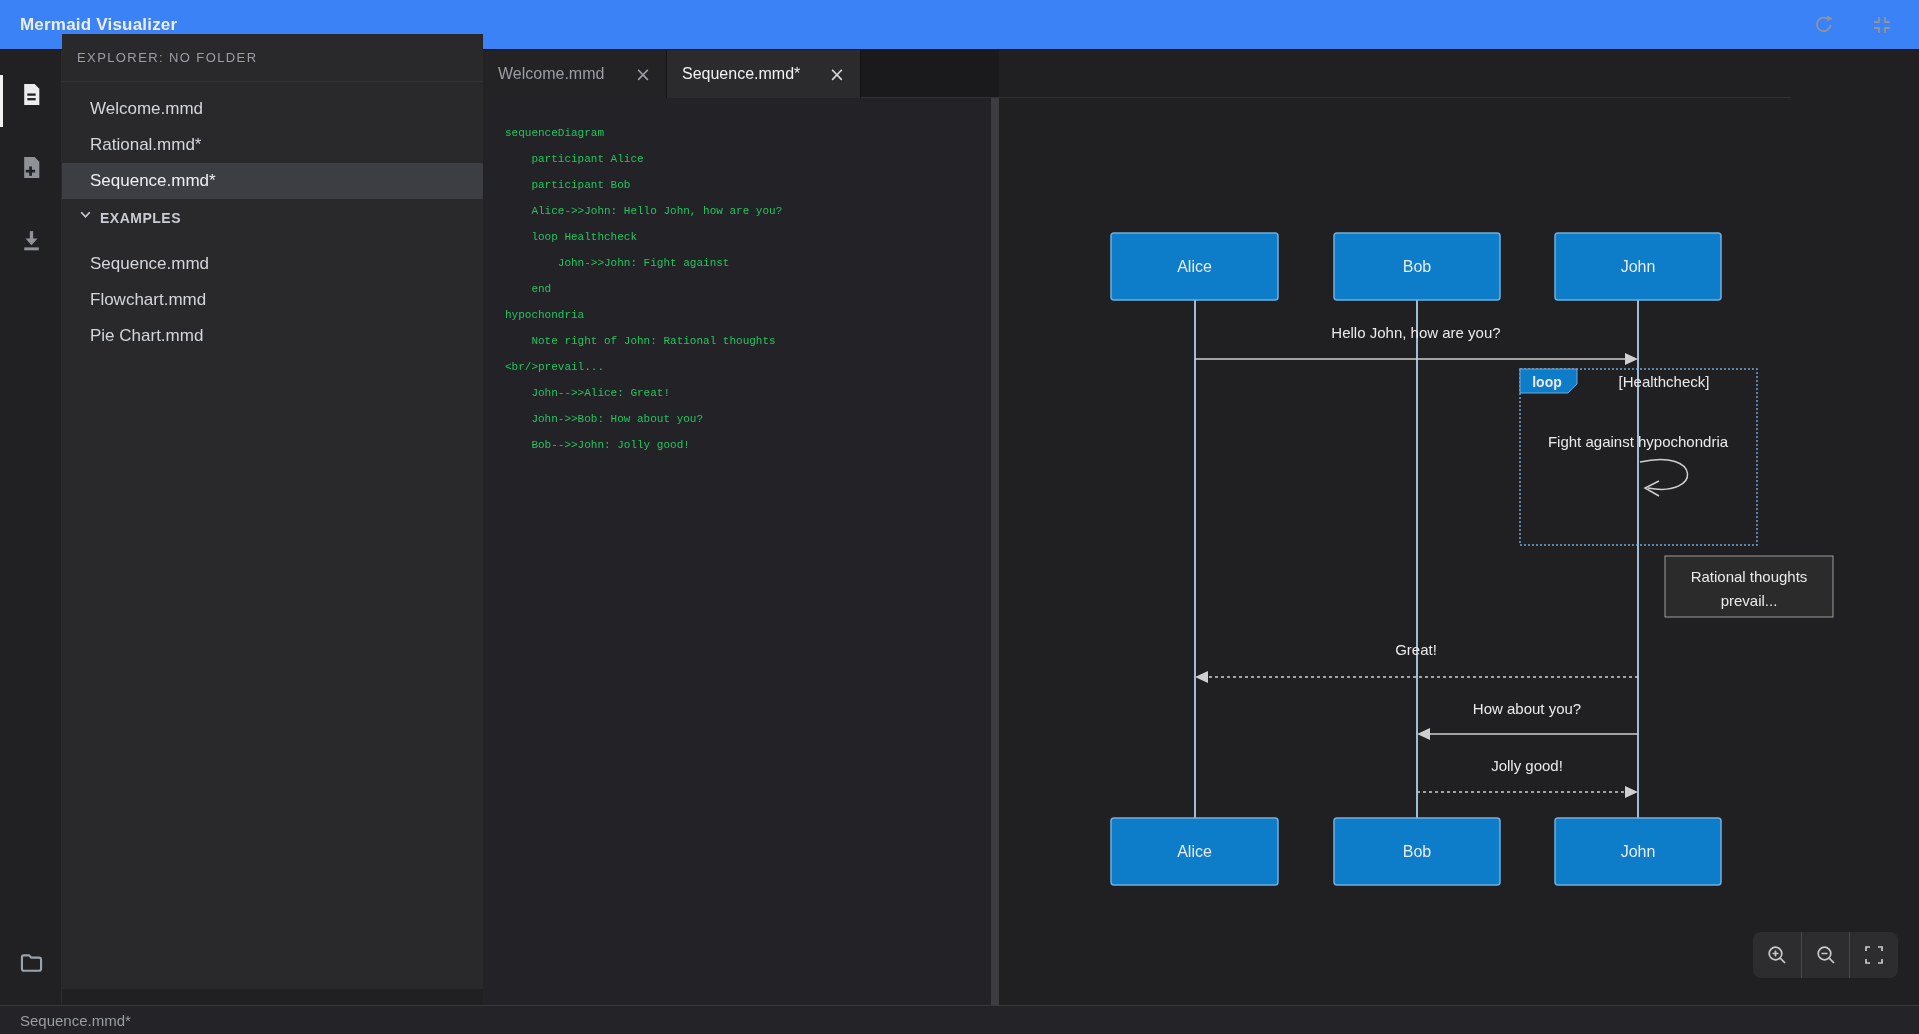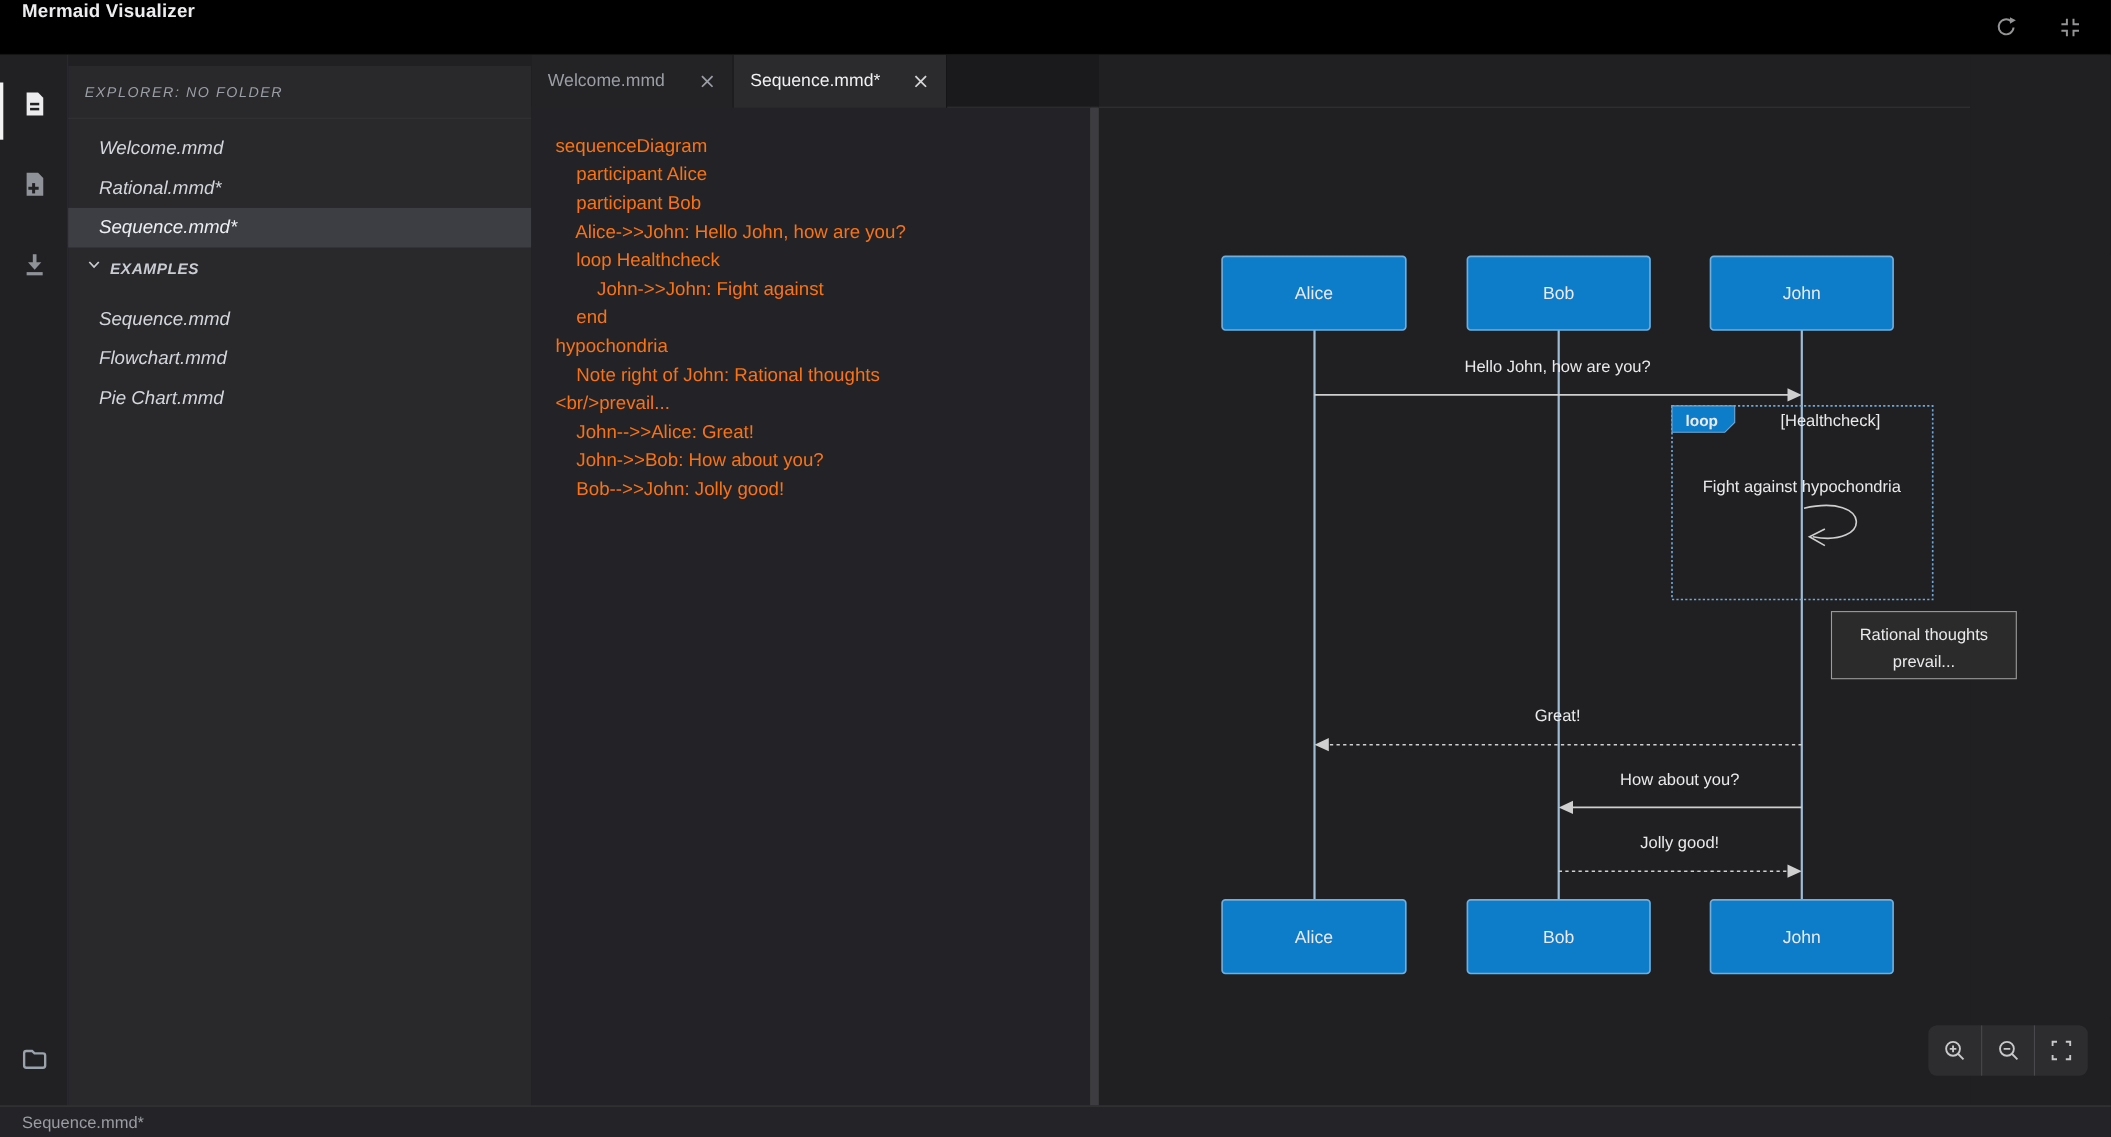--- a/index.html
+++ b/index.html
@@ -5,39 +5,38 @@
   * { margin:0; padding:0; box-sizing:border-box; }
   html,body { background:#111; }
   .app {
     position:relative; width:1919px; height:1034px; overflow:hidden;
     background:#202023; font-family:"Liberation Sans", sans-serif;
     -webkit-font-smoothing:antialiased;
   }
   
   .titlebar {
     position:absolute; left:0; top:0; width:1919px; height:50px;
-    background:#000000; border-bottom:1px solid #141414;
-    display:flex; padding-left:20px;
+    background:#3b82f6; border-bottom:1px solid #141414;
+    display:flex; align-items:center; padding-left:20px;
   }
   .titlebar .title { font-size:17px; font-weight:bold; color:#ededf0; letter-spacing:.2px; }
   .titlebar-actions { position:absolute; right:22px; top:0; height:50px; display:flex; align-items:center; gap:28px; }
   .icon-btn { background:none; border:none; cursor:pointer; display:flex; align-items:center; justify-content:center; padding:4px; }
   
   .activitybar {
     position:absolute; left:0; top:50px; width:62px; height:955px;
     background:#212124; border-right:1px solid #2b2b2e;
   }
   .activity-item { position:absolute; left:0; width:62px; height:56px; display:flex; align-items:center; justify-content:center; cursor:pointer; }
   .ai1 { top:16px; } .ai2 { top:89px; } .ai3 { top:162px; } .ai-folder { top:884px; }
   .active-indicator { position:absolute; left:0; top:25px; width:3px; height:52px; background:#f2f2f2; }
   
   .sidebar {
-    position:absolute; left:62px; top:60px; width:421px; height:955px;
+    position:absolute; left:62px; top:34px; width:421px; height:955px;
     background:#29292c;
-    font-style:italic;
   }
   .sidebar-header {
     height:48px; display:flex; align-items:center; padding-left:15px;
     font-size:13px; letter-spacing:1.4px; color:#9b9fa6;
     border-bottom:1px solid #323236;
   }
   .file-list { padding-top:9px; }
   .file-row {
     height:36px; display:flex; align-items:center; padding-left:28px;
     font-size:17px; color:#d3d6db; cursor:pointer; white-space:nowrap;
@@ -62,22 +61,22 @@
   .tab-sequence { width:194px; }
   .tab.active { background:#2b2b2e; color:#f1f1f3; }
   .tab-close { font-size:19px; line-height:1; color:#9b9ea4; margin-left:12px; cursor:pointer; font-family:"DejaVu Sans", sans-serif; }
   .tab.active .tab-close { color:#d6d6d8; }
   
   .editor {
     position:absolute; left:483px; top:98px; width:508px; height:907px;
     background:#232327; padding:22px 0 0 22px; cursor:text;
   }
   .code-line {
-    font-family:Liberation Sans, sans-serif; font-size:17px; line-height:26px;
-    color:#f97316; white-space:pre;
+    font-family:Liberation Mono, monospace; font-size:11px; line-height:26px;
+    color:#22c55e; white-space:pre;
   }
   
   .splitter {
     position:absolute; left:991px; top:98px; width:8px; height:907px;
     background:#3d3d41; cursor:col-resize;
   }
   .splitter-top { position:absolute; left:991px; top:50px; width:8px; height:48px; background:#1a1a1c; border-bottom:1px solid #323236; }
   
   .preview {
     position:absolute; left:999px; top:50px; width:792px; height:955px;

